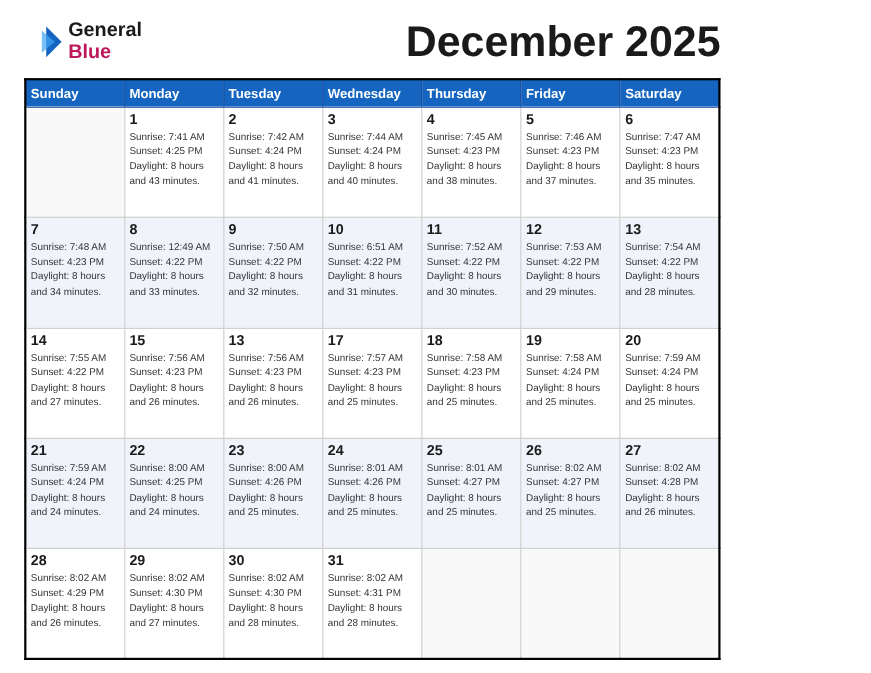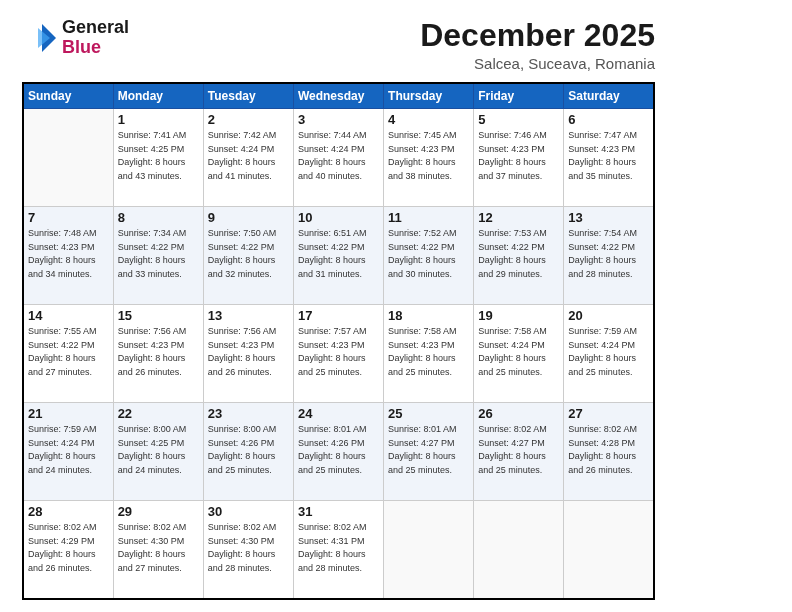--- a/index.html
+++ b/index.html
@@ -36,21 +36,21 @@
     }
     .logo-text .blue { color: #be185d; }
     .logo-icon {
       width: 36px;
       height: 36px;
     }
     .title-block {
       text-align: right;
     }
     .month-title {
-      font-size: 32px;
+      font-size: 39px;
       font-weight: bold;
       color: #1a1a1a;
       line-height: 1.1;
     }
     .location-title {
       font-size: 15px;
       color: #555;
       margin-top: 2px;
     }
     .calendar {
@@ -109,21 +109,20 @@
         <polygon points="20,4 34,18 20,32" fill="#1565c0"></polygon>
         <polygon points="16,8 28,18 16,28" fill="#42a5f5" opacity="0.7"></polygon>
       </svg>
       <div class="logo-text">
         <span>General</span><br>
         <span class="blue">Blue</span>
       </div>
     </div>
     <div class="title-block">
       <div class="month-title">December 2025</div>
-      <div class="location-title">Salcea, Suceava, Romania</div>
     </div>
   </div>
 
   <table class="calendar">
     <thead>
       <tr>
       <th>Sunday</th>
           <th>Monday</th>
           <th>Tuesday</th>
           <th>Wednesday</th>
@@ -196,21 +195,21 @@
             <div class="day-info">
               <div>Sunrise: 7:48 AM</div>
               <div>Sunset: 4:23 PM</div>
               <div>Daylight: 8 hours</div>
               <div>and 34 minutes.</div>
             </div>
           </td>
           <td>
             <span class="day-num">8</span>
             <div class="day-info">
-              <div>Sunrise: 7:34 AM</div>
+              <div>Sunrise: 12:49 AM</div>
               <div>Sunset: 4:22 PM</div>
               <div>Daylight: 8 hours</div>
               <div>and 33 minutes.</div>
             </div>
           </td>
           <td>
             <span class="day-num">9</span>
             <div class="day-info">
               <div>Sunrise: 7:50 AM</div>
               <div>Sunset: 4:22 PM</div>

